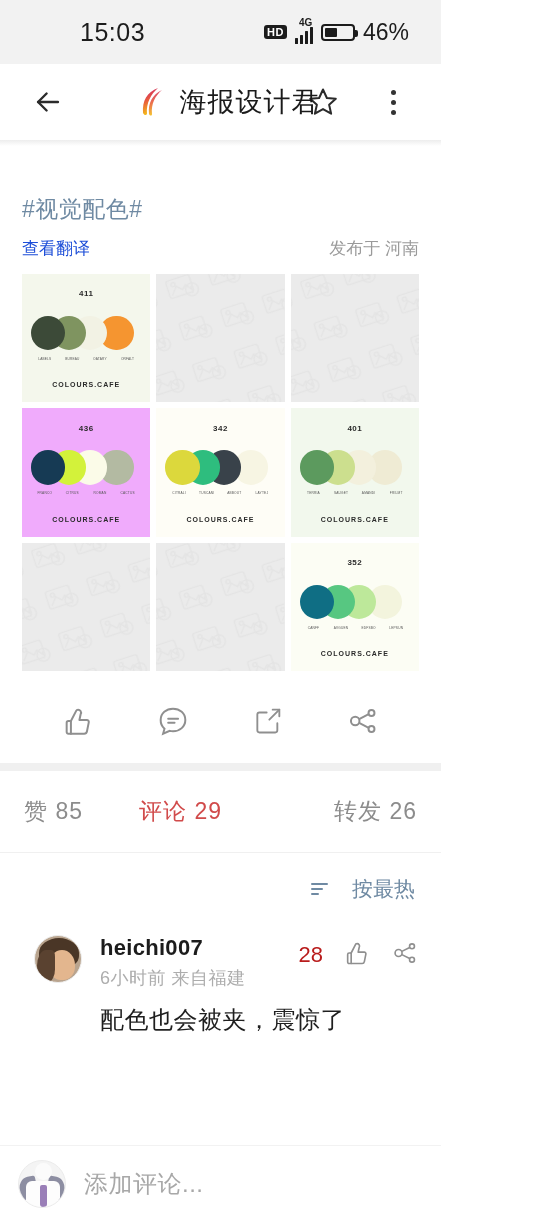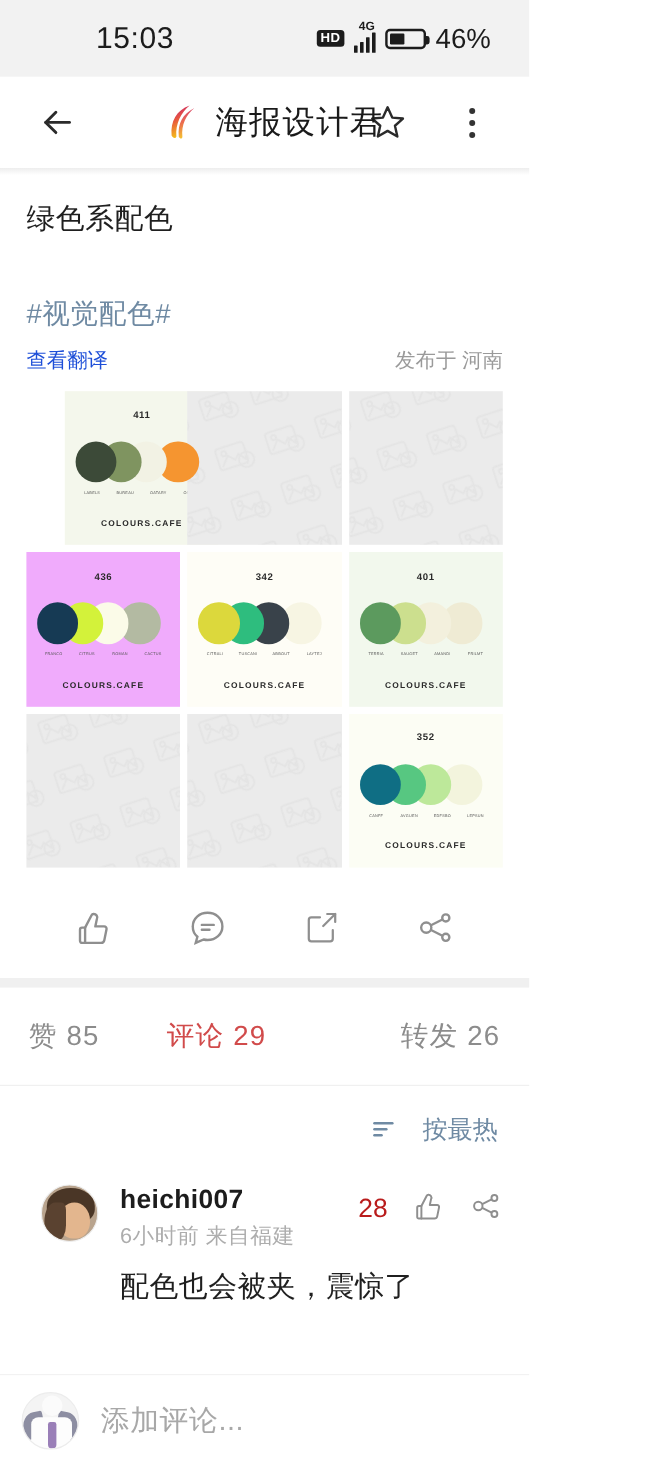--- a/index.html
+++ b/index.html
@@ -239,30 +239,29 @@
             <span></span>
             <span></span>
             <span></span>
           </div>
       </div>
     </div>
   </div>
   <div class="appbar-shadow"></div>
 
   <div class="post">
-    <div class="post-title">绿色系配色</div>
     <div class="hashtag">#视觉配色#</div>
     <div class="meta-row">
       <div class="translate">查看翻译</div>
       <div class="region">发布于 河南</div>
     </div>
   </div>
 
   <div class="grid" id="image-grid">
-      <div class="cell palette" style="background: rgb(244, 247, 236); margin-left: 32px;">
+      <div class="cell palette" style="background: rgb(244, 247, 236);">
         <div class="pal-num">411</div>
         <div class="swatches">
           <div class="swatch" style="background: rgb(60, 74, 56); left: 0%; width: 31%; padding-bottom: 31%; height: 0px; z-index: 10;"></div>
           <div class="swatch" style="background: rgb(127, 148, 96); left: 19%; width: 31%; padding-bottom: 31%; height: 0px; z-index: 9;"></div>
           <div class="swatch" style="background: rgb(242, 242, 228); left: 38%; width: 31%; padding-bottom: 31%; height: 0px; z-index: 8;"></div>
           <div class="swatch" style="background: rgb(245, 149, 48); left: 62%; width: 31%; padding-bottom: 31%; height: 0px; z-index: 7;"></div>
         </div>
         <div class="labels">
           <span>LABELS</span>
           <span>BUREAU</span>

